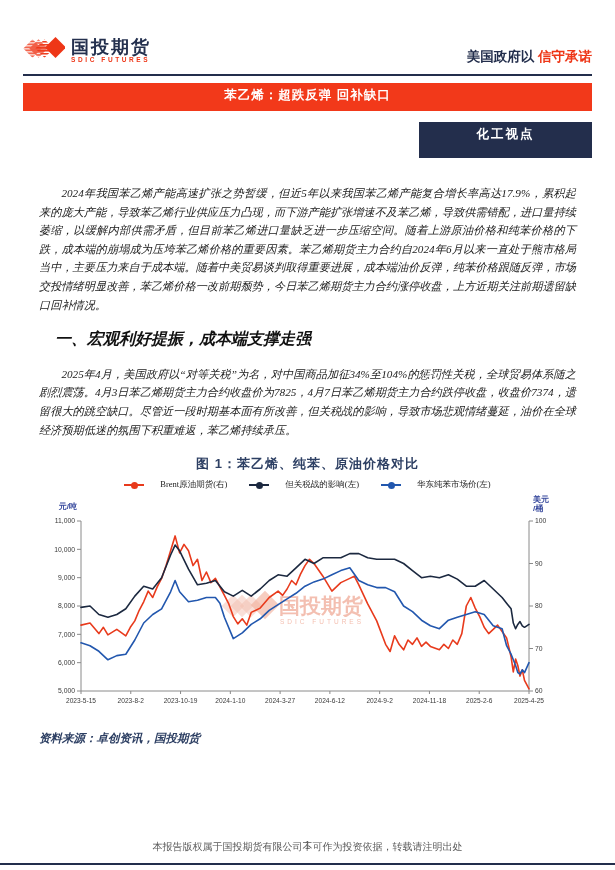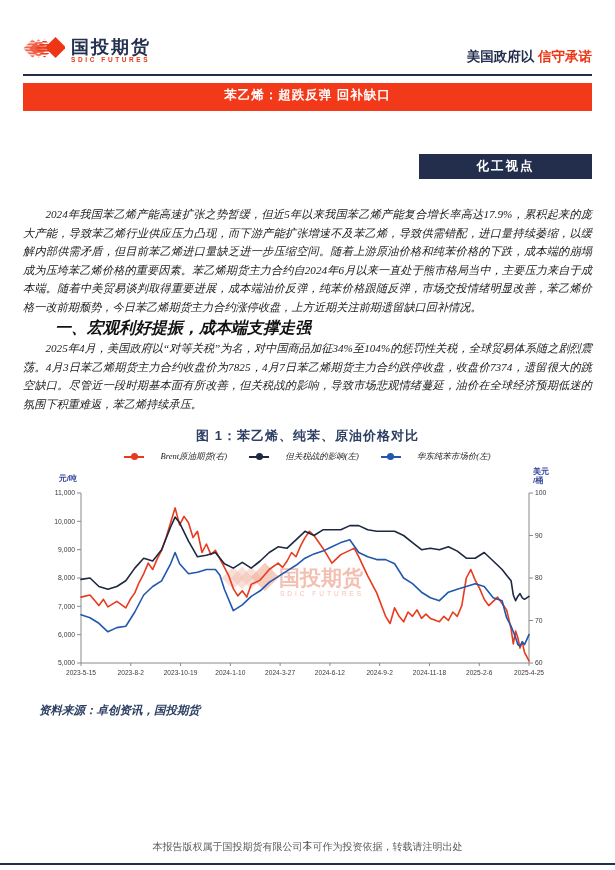--- a/index.html
+++ b/index.html
@@ -12,34 +12,34 @@
   .logo-txt .cn{font-size:18px;font-weight:bold;color:#24304e;letter-spacing:2px;line-height:18px;font-family:"Liberation Sans",sans-serif;}
   .logo-txt .en{font-size:6.5px;color:#ee3617;letter-spacing:2.6px;line-height:8px;font-weight:bold;}
   .slogan{font-size:13.5px;font-weight:bold;padding-bottom:2px;}
   .slogan .s1{color:#232e4c;}
   .slogan .s2{color:#ee3617;}
   .rule{height:2px;background:#232e4c;margin-top:6px;}
   
   .banner{margin-top:7px;height:28px;background:#f2391a;color:#fff;font-size:12.5px;font-weight:bold;
           text-align:center;line-height:24px;letter-spacing:1px;}
   .tagrow{margin-top:11px;display:flex;justify-content:flex-end;}
-  .tag{width:173px;height:25px;background:#232e4c;color:#fff;font-size:12.5px;font-weight:bold;
-       text-align:center;line-height:25px;letter-spacing:2px;margin-top:32px;}
+  .tag{width:173px;height:36px;background:#232e4c;color:#fff;font-size:12.5px;font-weight:bold;
+       text-align:center;line-height:25px;letter-spacing:2px;}
   
   .article{margin-top:26px;}
   .para{font-family:"Liberation Serif",serif;font-style:italic;font-size:11.2px;line-height:18.6px;
-        color:#1b1b1b;text-align:justify;text-indent:2em;margin:0;}
+        color:#1b1b1b;text-align:justify;text-indent:2em;margin:16px;}
   .h-sec{font-family:Liberation Sans, sans-serif;font-style:italic;font-weight:bold;font-size:16px;
          line-height:18.6px;color:#111;text-indent:2em;margin:2px 0;}
   .fig-title{margin:13px 0 4px 0;text-align:center;font-size:13px;font-weight:bold;color:#2d3f63;letter-spacing:1px;}
   
   .chart-wrap{margin-top:6px;}
   .legend{display:flex;justify-content:center;gap:22px;margin:6px 0 0 0;}
   .lg-item{display:flex;align-items:center;gap:16px;font-family:"Liberation Serif",serif;
-           font-size:8.5px;color:#222;font-style:italic;}
+           font-size:8.5px;color:#222;}
   .lg-marker{display:inline-block;width:20px;height:2px;position:relative;}
   .lg-marker::after{content:'';position:absolute;left:6.5px;top:-2.5px;width:7px;height:7px;border-radius:50%;background:inherit;}
   .src{margin-top:14px;padding-left:16px;font-family:"Liberation Serif",serif;font-style:italic;
        font-weight:bold;font-size:11.5px;color:#2d3f63;}
   .p3{margin-top:22px;}
   
   .footer{position:absolute;left:23px;right:23px;bottom:16px;display:flex;justify-content:center;
           font-size:10px;color:#5a5a5a;}
   .footer .c{position:absolute;left:0;right:0;text-align:center;}
   .bottom-rule{position:absolute;left:0;right:0;bottom:5px;height:2px;background:#232e4c;}

